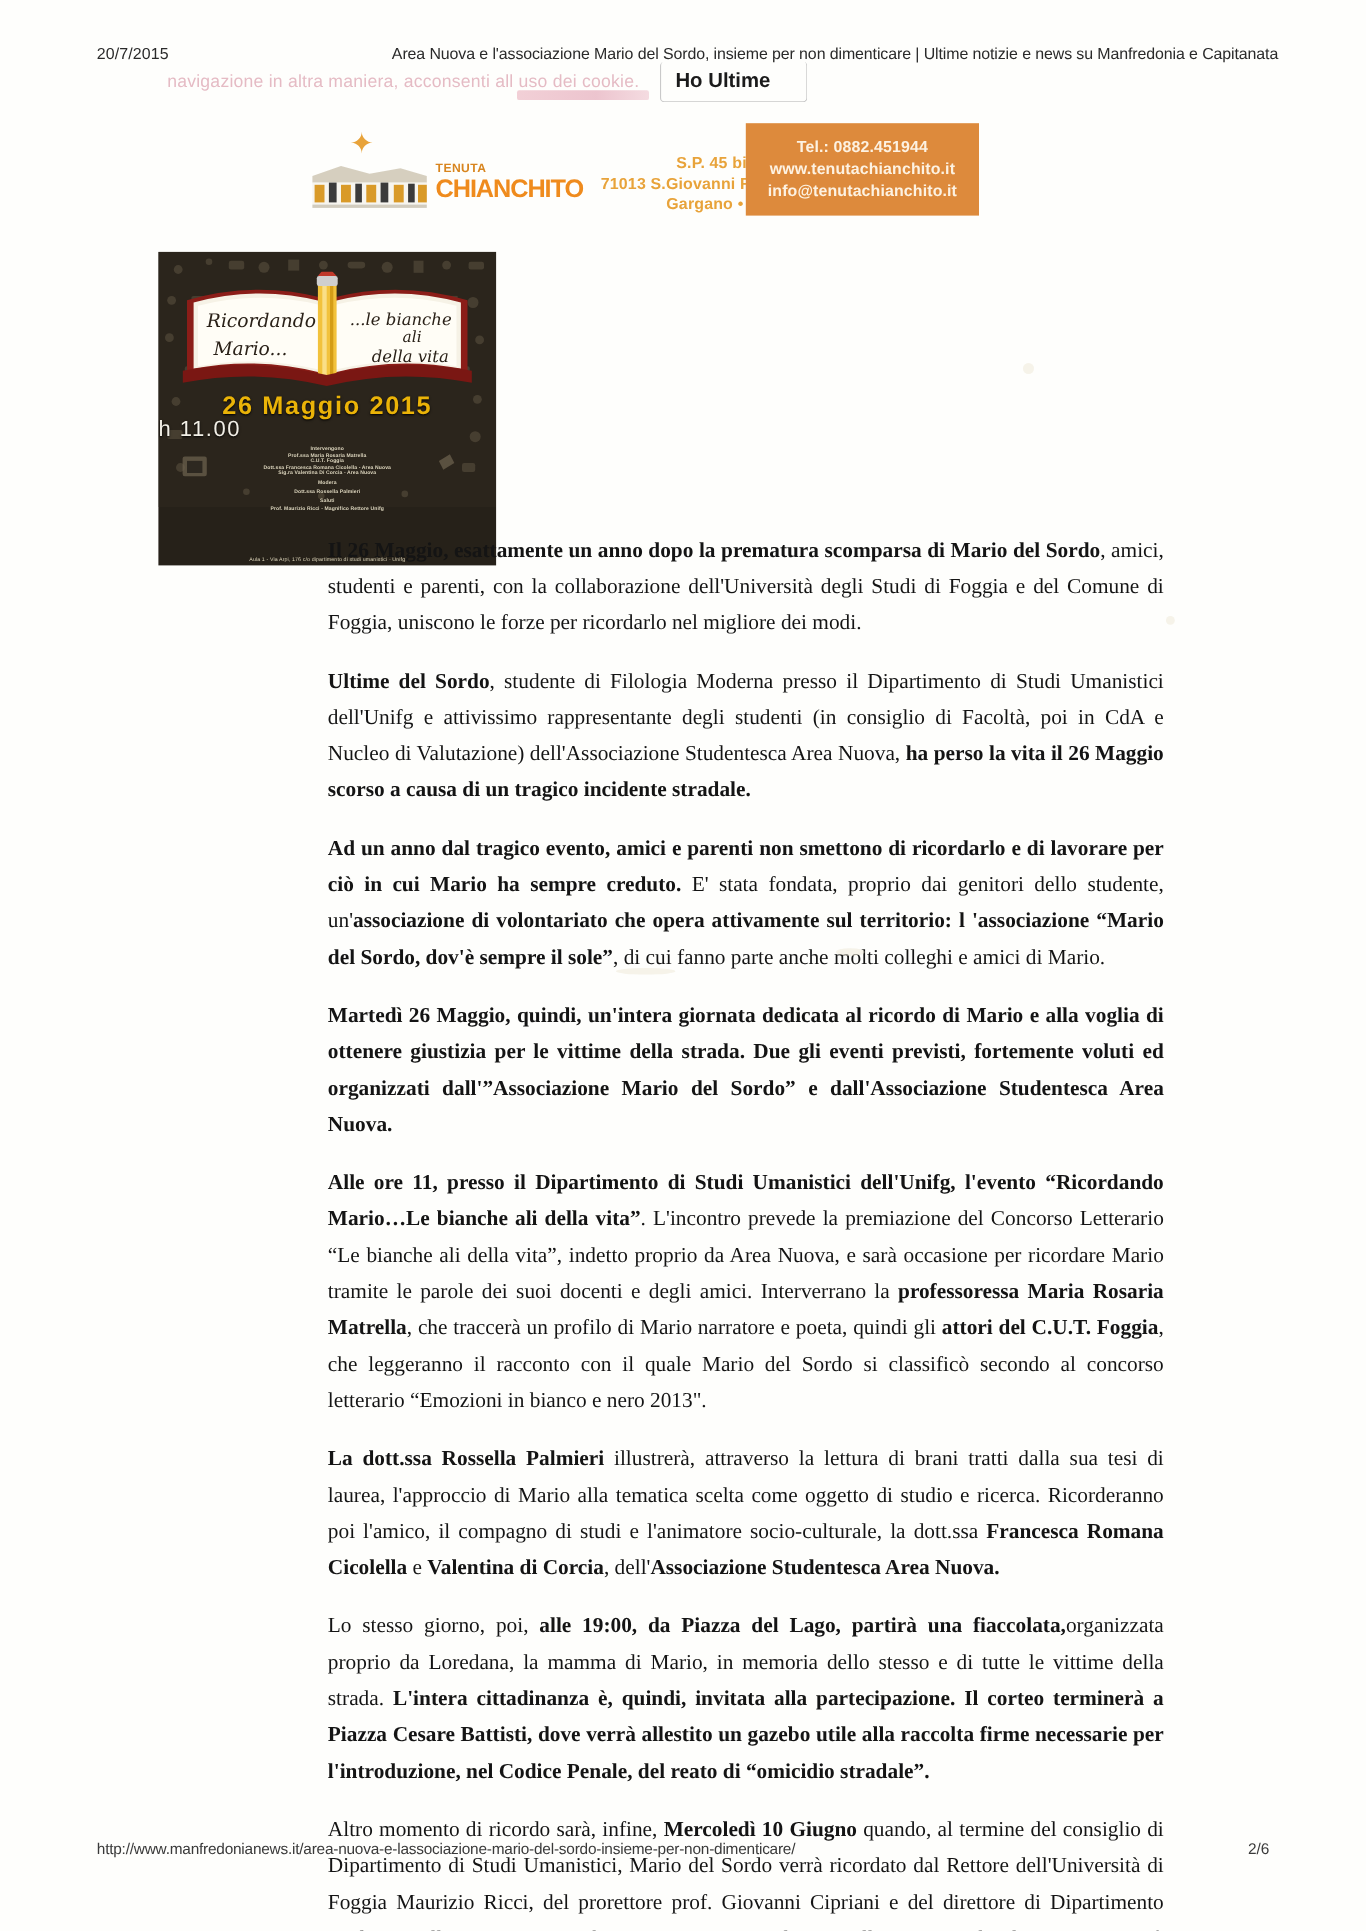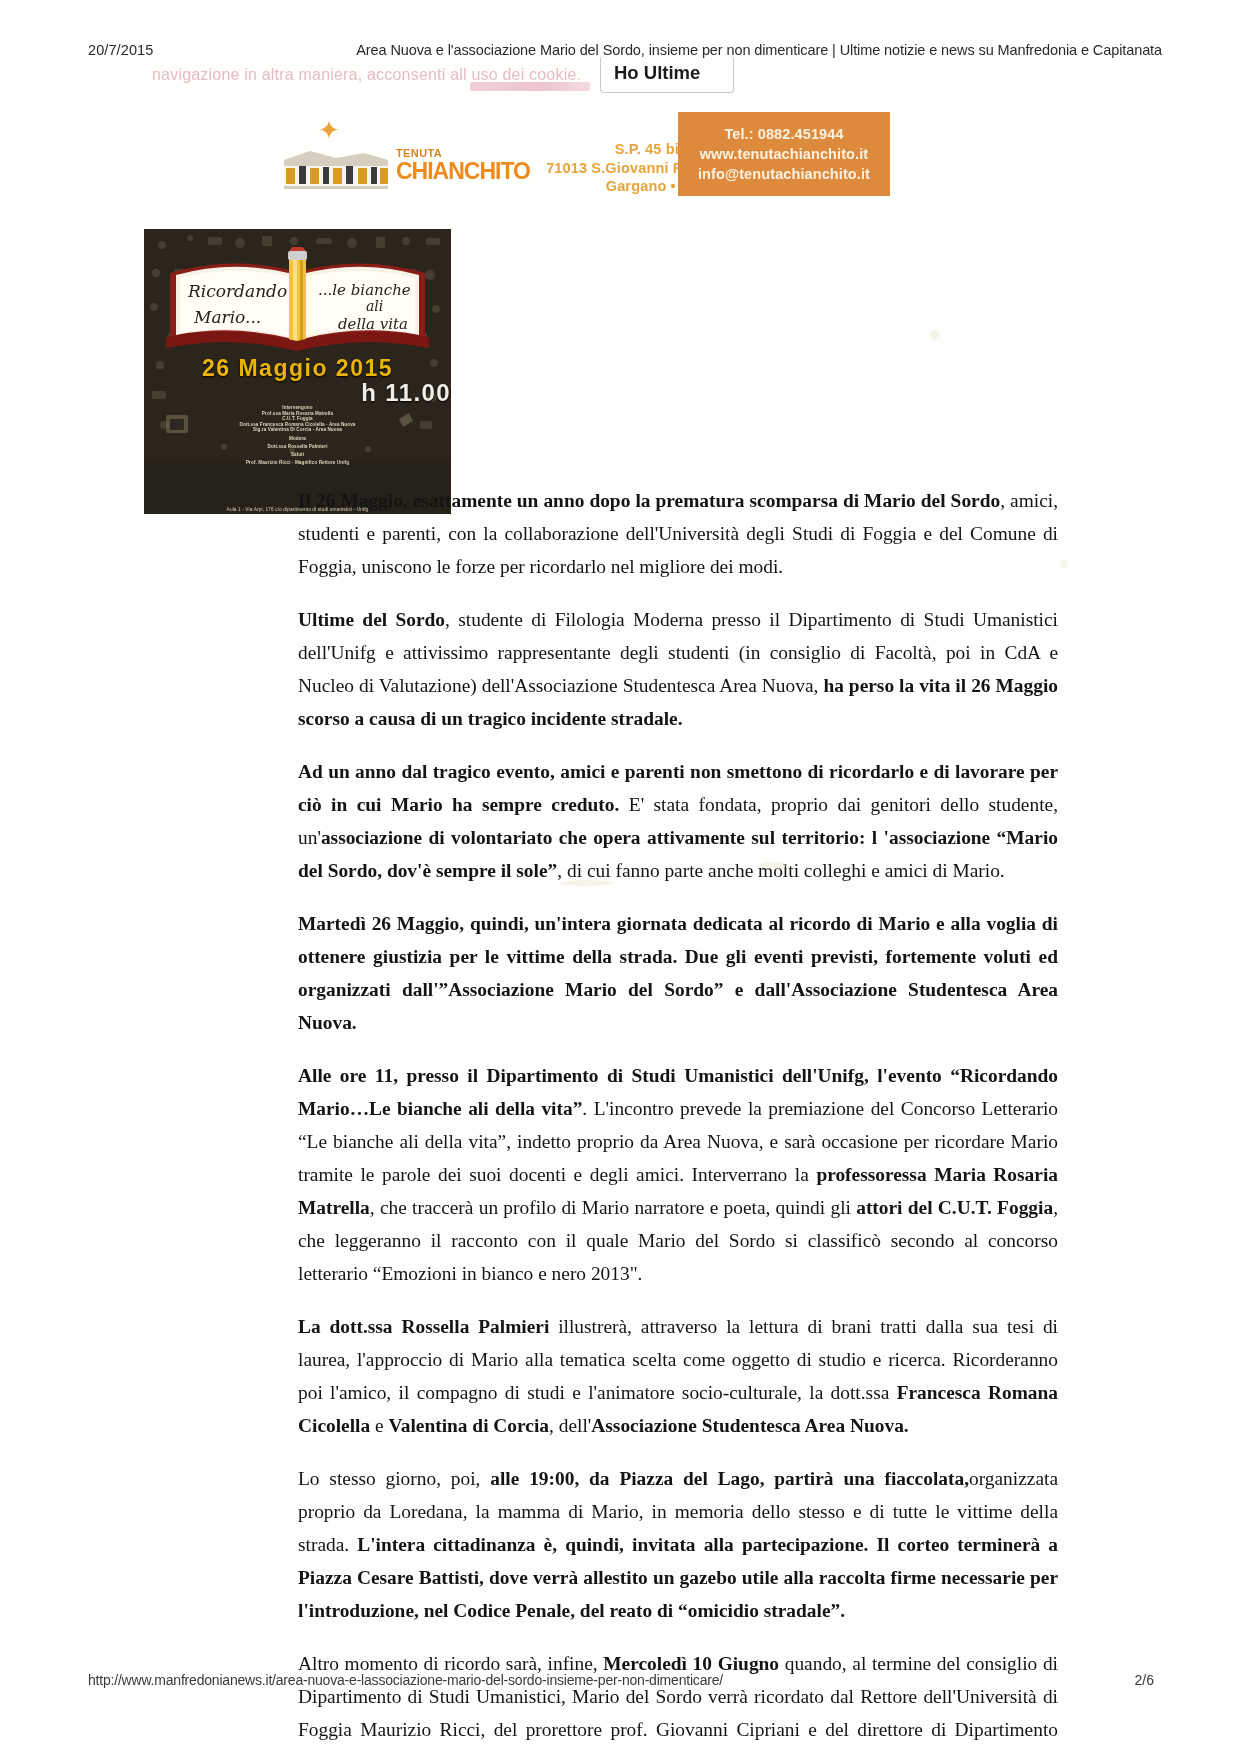--- a/index.html
+++ b/index.html
@@ -87,23 +87,23 @@
   }
   .poster-bg{position:absolute;inset:0;}
   .book{position:absolute;left:22px;top:18px;width:263px;height:105px;}
   .poster-date{
     position:absolute;left:0;right:0;top:126px;text-align:center;
     font-family:"Liberation Sans", sans-serif;font-weight:bold;
     font-size:23px;color:#eab308;letter-spacing:1.5px;
     text-shadow:0 1px 2px #000;
   }
   .poster-time{
-    position:absolute;left:0;right:0;top:150px;text-align:right;
-    font-family:"Liberation Sans", sans-serif;font-weight:bold;
-    font-size:24px;color:#f2efe6;letter-spacing:1.4px;
+    position:absolute;left:0;right:0;top:150px;text-align:left;
+    font-family:"Liberation Sans", sans-serif;font-weight:normal;
+    font-size:20px;color:#f2efe6;letter-spacing:1.4px;
     text-shadow:0 1px 2px #000;
   }
   .poster-credits{
     position:absolute;left:12px;right:12px;top:176px;text-align:center;
     font-family:"Liberation Sans", sans-serif;
     font-size:4.6px;font-weight:bold;color:#ded7bf;line-height:5.6px;
     letter-spacing:.1px;
   }
   .poster-credits .sec{margin-top:2.6px;}
   .poster-footer{

